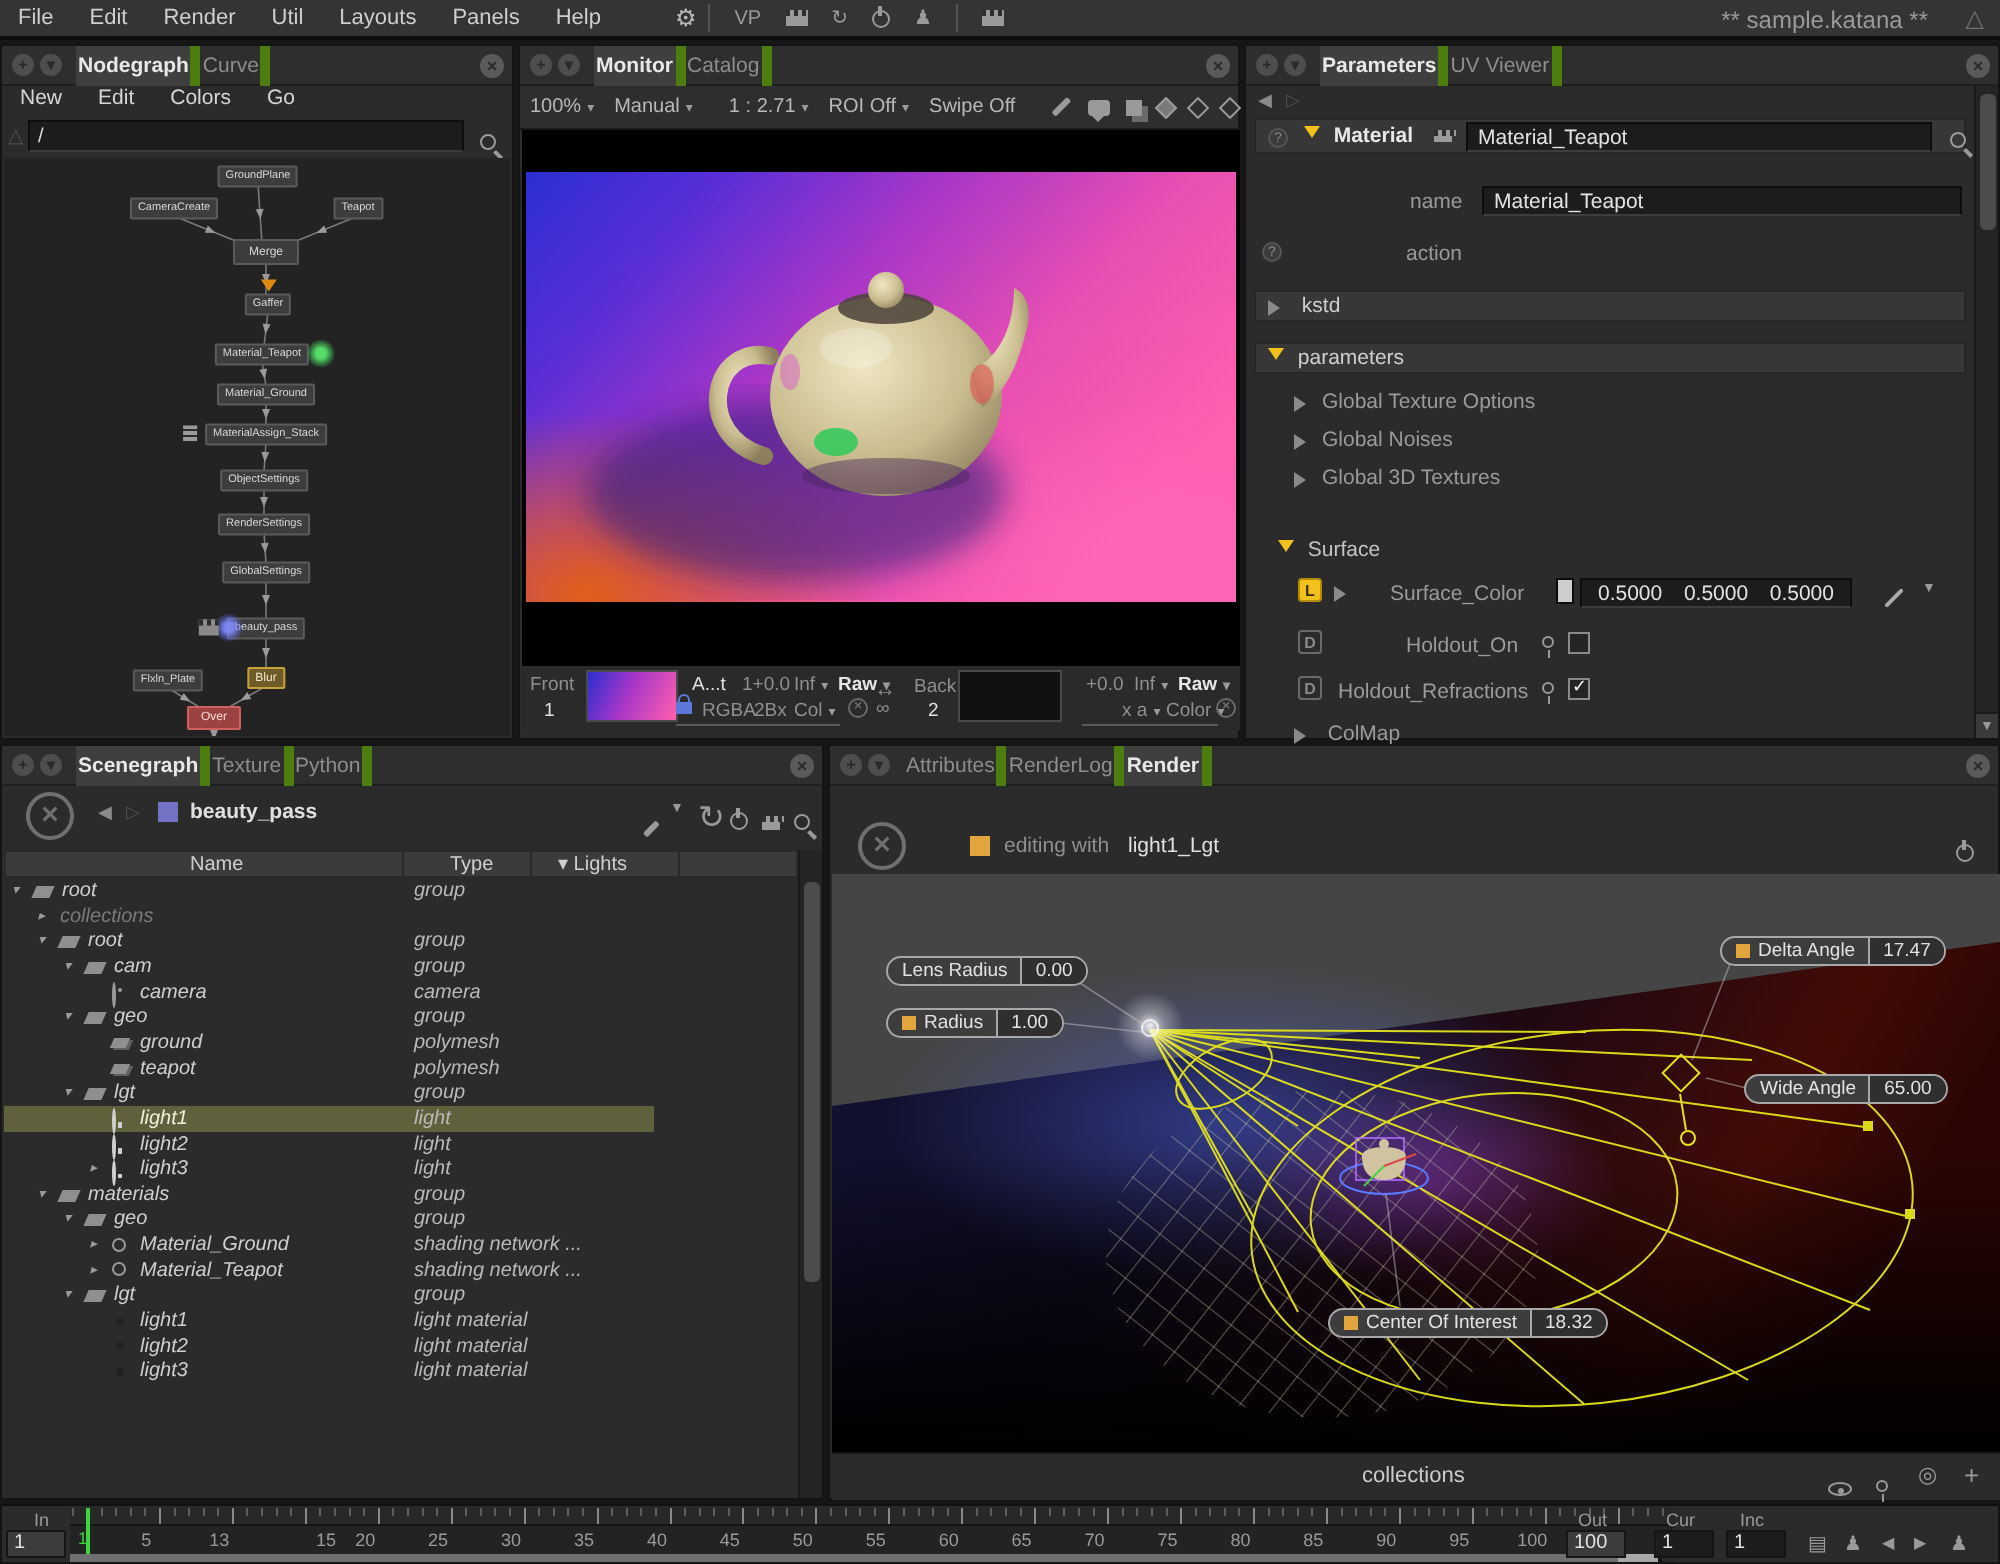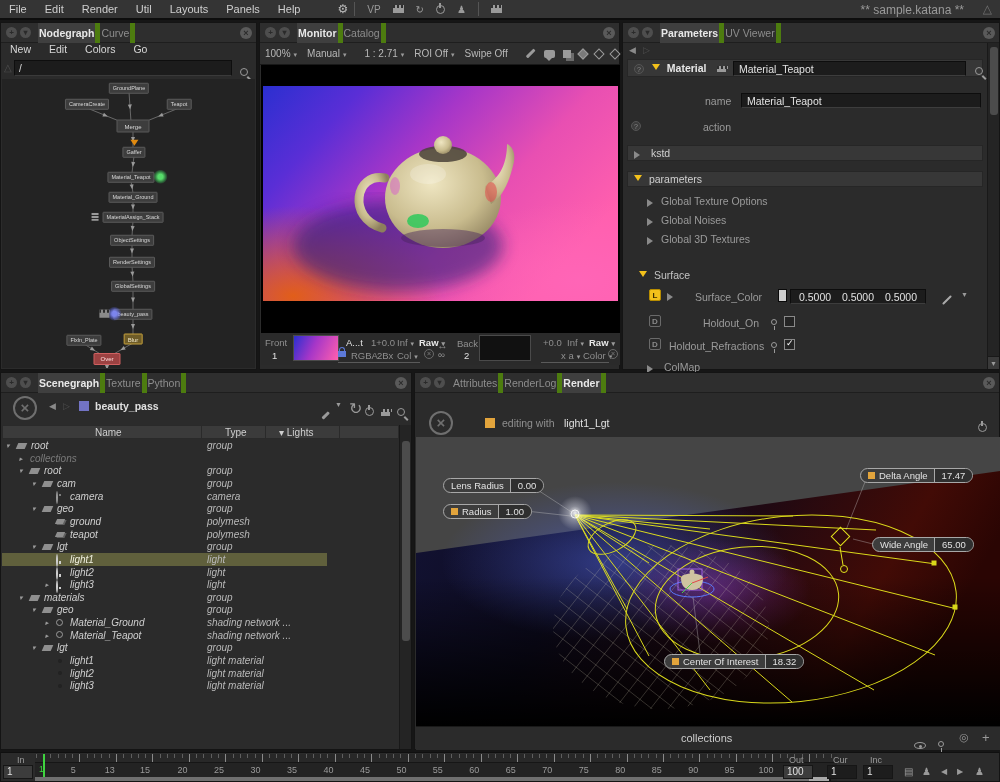--- a/index.html
+++ b/index.html
@@ -807,21 +807,21 @@
 
   <div id="timeline" class="panel">
     <span class="tl-lab" style="left:16px;top:2px">In</span>
     <div class="tl-field" style="left:2px;top:12px">1</div>
     <div id="ruler">
       <div id="ruler-minor"></div>
       <div id="ruler-major"></div>
       <div id="ruler-nums">
           <span class="rn" style="left: 38.176px;">5</span>
           <span class="rn" style="left: 74.646px;">13</span>
-          <span class="rn" style="left: 110px;">15</span>
+          <span class="rn" style="left: 128px;">15</span>
           <span class="rn" style="left: 147.586px;">20</span>
           <span class="rn" style="left: 184.056px;">25</span>
           <span class="rn" style="left: 220.526px;">30</span>
           <span class="rn" style="left: 256.996px;">35</span>
           <span class="rn" style="left: 293.466px;">40</span>
           <span class="rn" style="left: 329.936px;">45</span>
           <span class="rn" style="left: 366.406px;">50</span>
           <span class="rn" style="left: 402.876px; text-align: center;">55</span>
           <span class="rn" style="left: 439.346px;">60</span>
           <span class="rn" style="left: 475.816px;">65</span>

